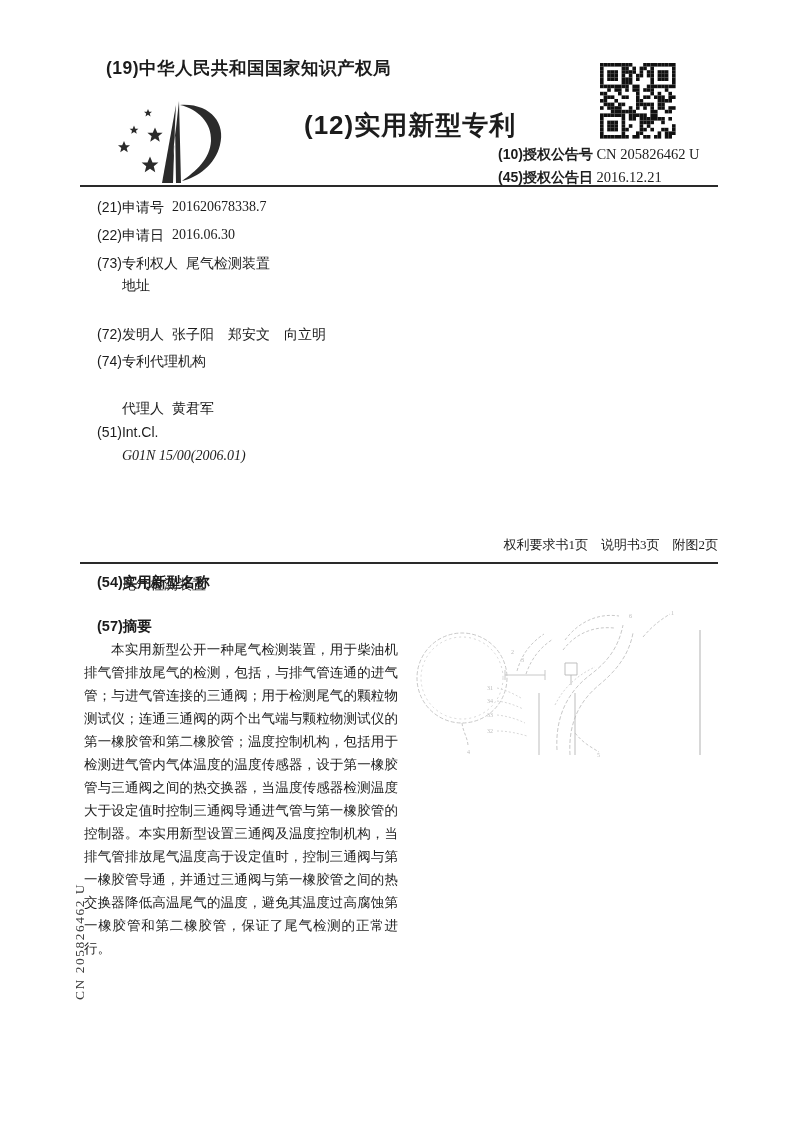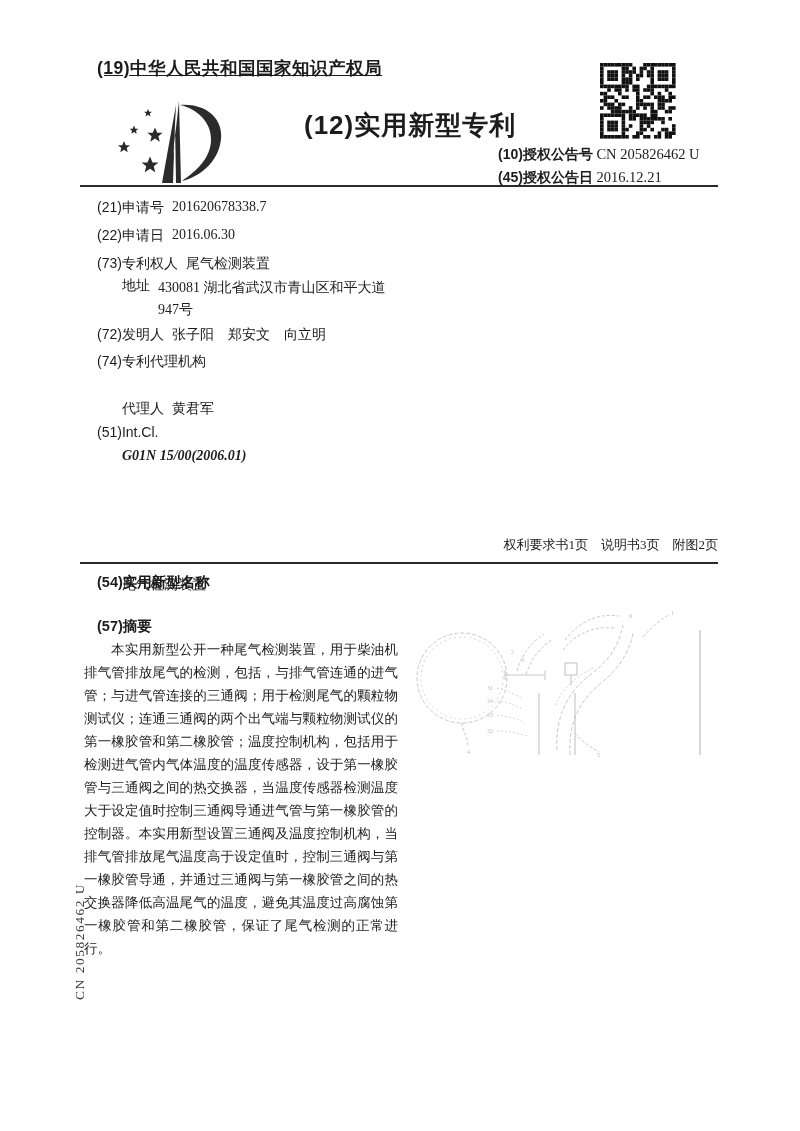--- a/index.html
+++ b/index.html
@@ -8,23 +8,23 @@
     width: 800px; height: 1131px;
     position: relative;
     font-family: "Liberation Serif", serif;
     color: #1c1c1c;
     overflow: hidden;
   }
   .abs { position: absolute; }
 
   
   .office {
-    left: 97px; top: 56px;
+    left: 106px; top: 56px;
     font-family: "Liberation Sans", sans-serif;
-    font-weight: bold; font-size: 17.5px; letter-spacing: 0.5px; text-decoration: underline;
+    font-weight: bold; font-size: 17.5px; letter-spacing: 0.5px;
   }
   .doc-type {
     left: 304px; top: 108px;
     font-family: "Liberation Sans", sans-serif;
     font-weight: bold; font-size: 26px; letter-spacing: 1px;
   }
   .pub-line { font-size: 14px; white-space: nowrap; }
   .pub-line .lbl { font-family: "Liberation Sans", sans-serif; font-weight: bold; }
   .pub-line .val { font-family: "Liberation Serif", serif; font-size: 14.5px; }
   .pub-number { left: 498px; top: 146px; }
@@ -365,42 +365,41 @@
   <span class="val">2016.06.30</span>
 </div>
 
 <div class="abs bib-row" style="top:255px">
   <span class="lbl">(73)专利权人</span>
   <span class="val">尾气检测装置</span>
 </div>
 
 <div class="abs bib-row indent" style="top:277px">
   <span class="lbl">地址</span>
-  <span class="val wrapval" style="width:232px">430081 湖北省武汉市青山区和平大道947号</span>
 </div>
 
 <div class="abs bib-row" style="top:326px">
   <span class="lbl">(72)发明人</span>
   <span class="val">张子阳　郑安文　向立明</span>
 </div>
 
 <div class="abs bib-row" style="top:353px">
   <span class="lbl">(74)专利代理机构</span>
 </div>
 
 <div class="abs bib-row indent" style="top:400px">
   <span class="lbl">代理人</span>
   <span class="val">黄君军</span>
 </div>
 
 <div class="abs bib-row" style="top:424px">
   <span class="lbl">(51)Int.Cl.</span>
 </div>
 <div class="abs bib-row indent" style="top:448px">
-  <span class="val" style="font-style:italic;font-weight:bold">G01N 15/00(2006.01)</span>
+  <span class="val" style="font-style:italic;font-weight:normal">G01N 15/00(2006.01)</span>
 </div>
 
 <div class="abs pages-info">权利要求书1页　说明书3页　附图2页</div>
 
 <div class="abs rule rule2"></div>
 
 <div class="abs sec-lbl" style="top:573px">(54)实用新型名称</div>
 <div class="abs invention-title">尾气检测装置</div>
 
 <div class="abs sec-lbl" style="top:617px">(57)摘要</div>

